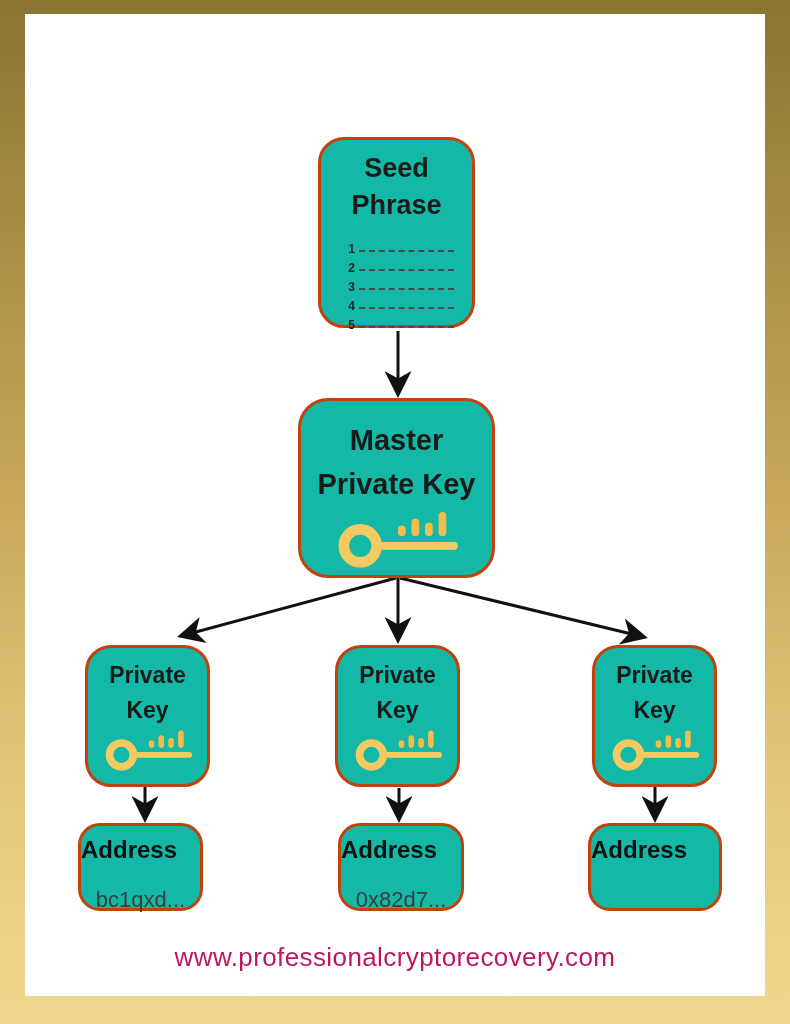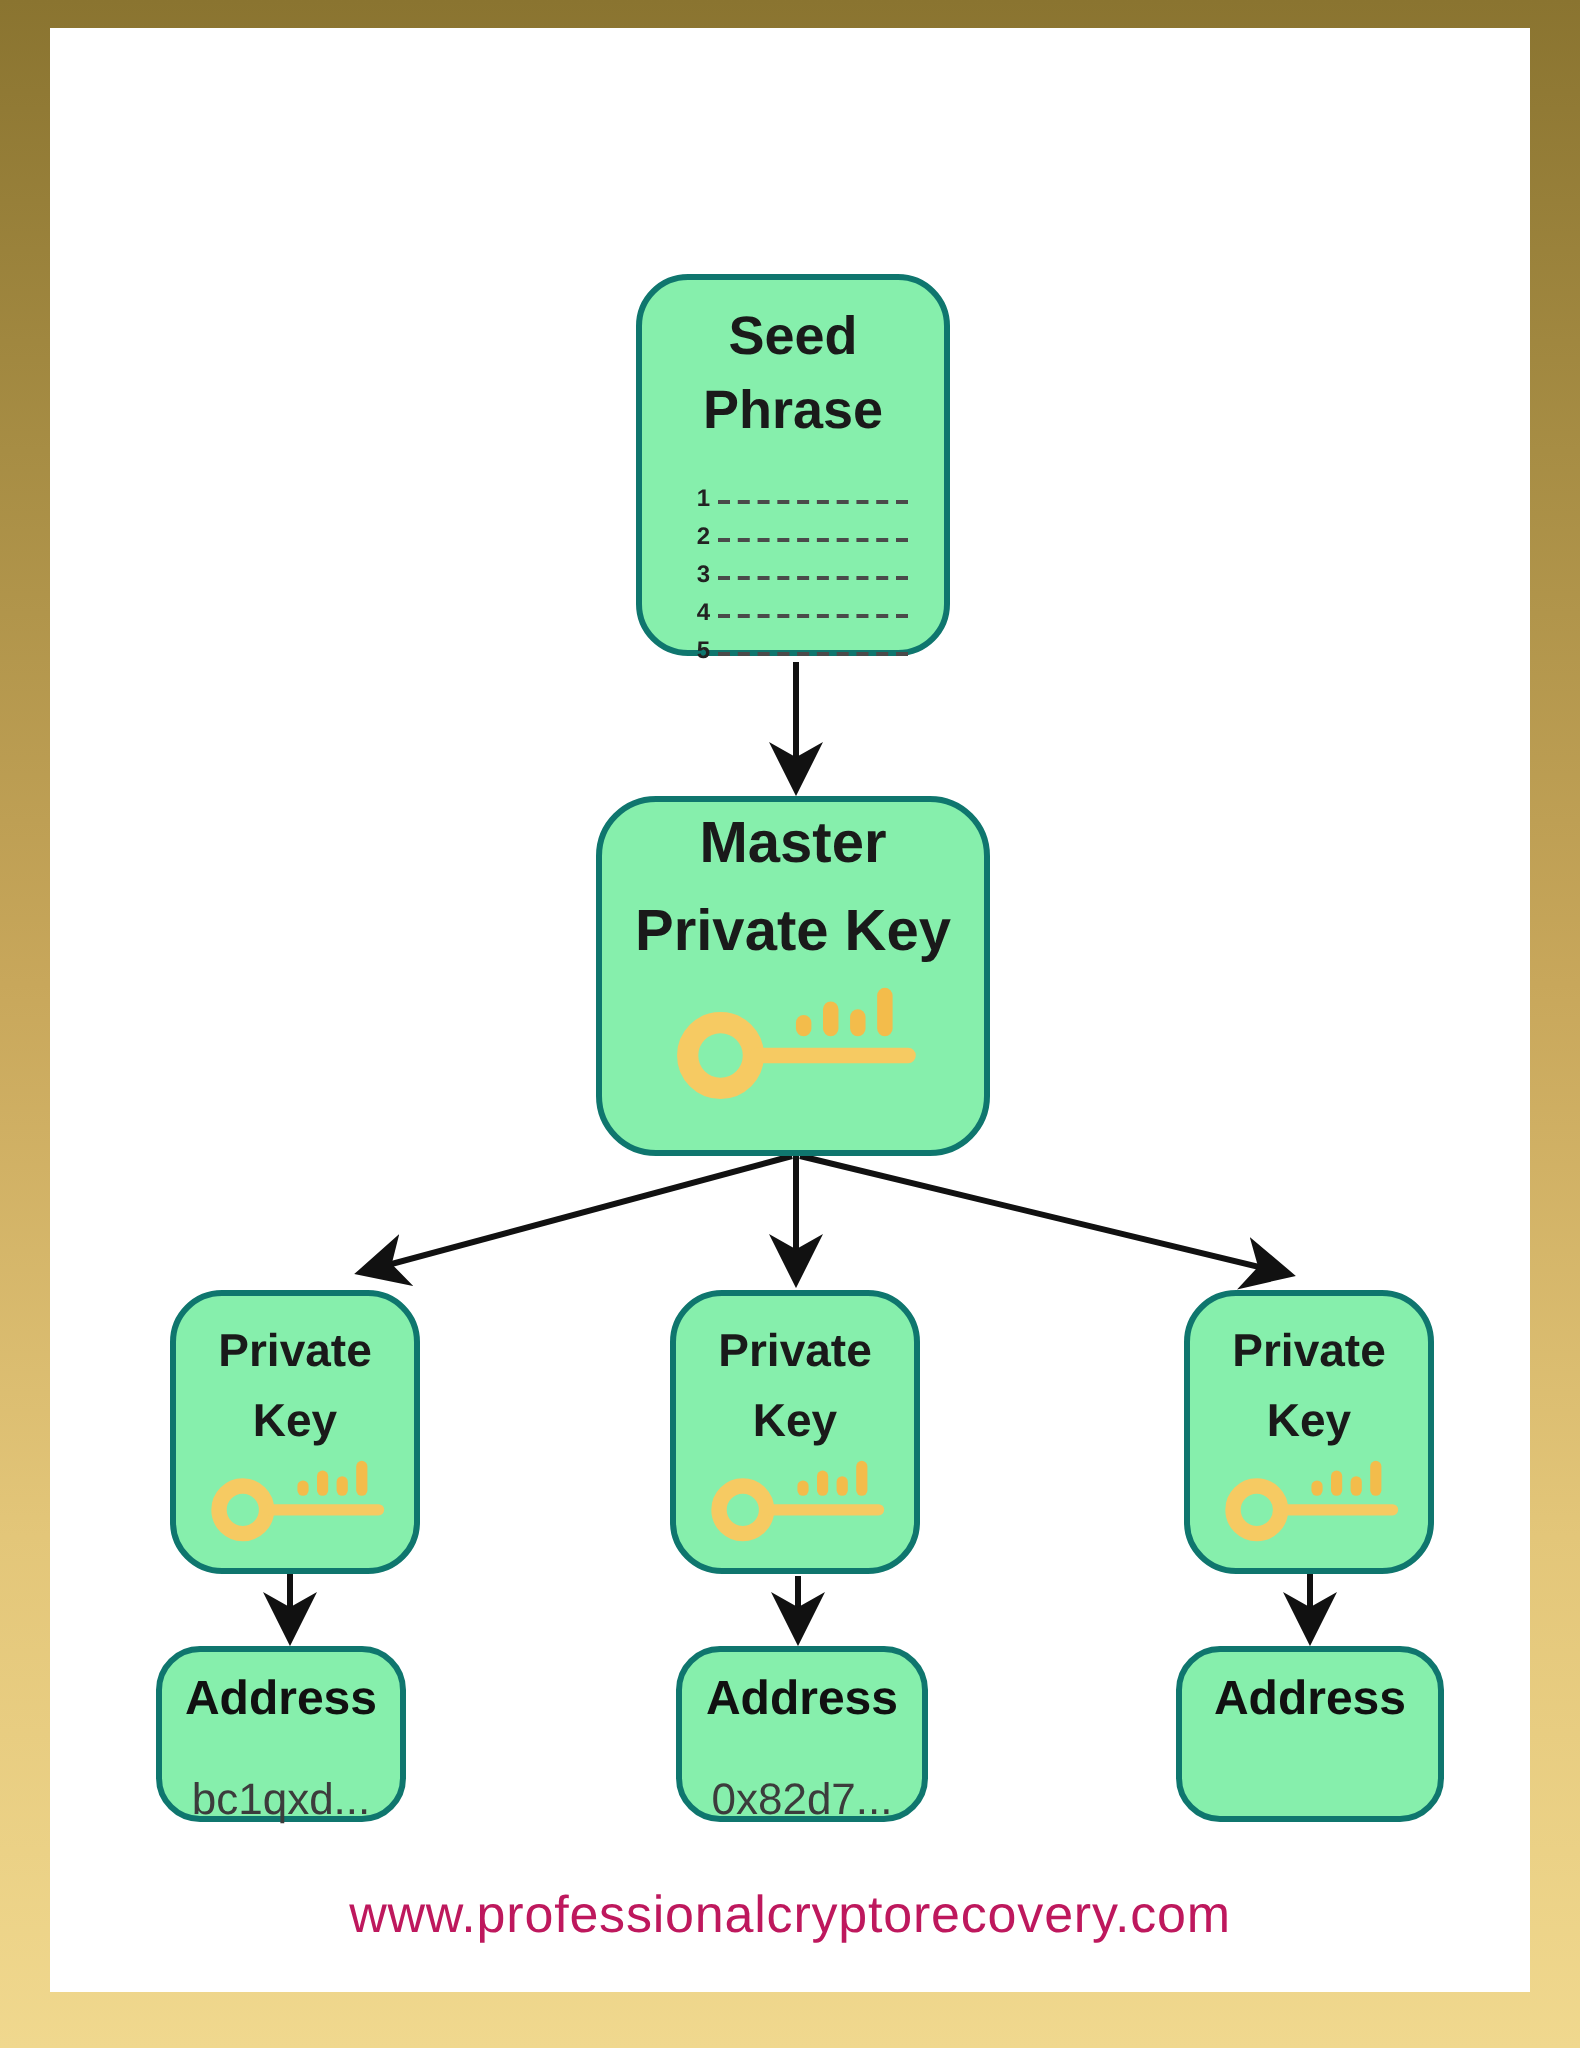--- a/index.html
+++ b/index.html
@@ -16,48 +16,48 @@
     background: #ffffff;
   }
   .title {
     position: absolute; top: 30px; left: 0; width: 100%;
     text-align: center;
     font-size: 37px; font-weight: bold; color: #1a1a1a;
     letter-spacing: 0.5px;
   }
   .box {
     position: absolute;
-    border: 3px solid #0f766e;
-    background: #86efac;
+    border: 3px solid #c2410c;
+    background: #14b8a6;
     box-sizing: border-box;
   }
   
   .seed-box { left: 293px; top: 123px; width: 157px; height: 191px; border-radius: 26px; }
   .seed-title { margin-top: 10px; text-align: center; font-size: 27px; font-weight: bold; line-height: 1.38; color: #1a1a1a; }
   .seed-list { margin-top: 12px; padding-left: 24px; }
   .seed-row { display: flex; align-items: flex-end; height: 19px; }
   .seed-num { font-size: 12px; font-weight: bold; color: #222; width: 10px; text-align: right; }
   .seed-dash { width: 95px; border-bottom: 2px dashed #4a4a4a; margin: 0 0 4px 4px; }
   
   .master-box { left: 273px; top: 384px; width: 197px; height: 180px; border-radius: 30px; }
-  .master-label { margin-top: 0; text-align: center; font-size: 29px; font-weight: bold; line-height: 1.5; color: #1a1a1a; }
+  .master-label { margin-top: 18px; text-align: center; font-size: 29px; font-weight: bold; line-height: 1.5; color: #1a1a1a; }
   .key-icon-large { display: block; margin: 4px auto 0; }
   
   .pk-box { top: 631px; width: 125px; height: 142px; border-radius: 26px; }
   .pk-left  { left: 60px; }
   .pk-mid   { left: 310px; }
   .pk-right { left: 567px; }
   .pk-label { margin-top: 10px; text-align: center; font-size: 23px; font-weight: bold; line-height: 1.5; color: #1a1a1a; }
   .key-icon-small { display: block; margin: 2px auto 0; }
   
   .addr-box { top: 809px; width: 125px; height: 88px; border-radius: 22px; }
   .addr-left  { left: 53px; }
   .addr-mid   { left: 313px; width: 126px; }
   .addr-right { left: 563px; width: 134px; }
-  .addr-label { margin-top: 10px; text-align: center; font-size: 24px; font-weight: bold; color: #111; }
+  .addr-label { margin-top: 10px; font-size: 24px; font-weight: bold; color: #111; }
   .addr-value { margin-top: 23px; text-align: center; font-size: 22px; color: #3c3c3c; }
   .footer {
     position: absolute; top: 928px; left: 0; width: 100%;
     text-align: center; font-size: 26px; color: #be185d;
     letter-spacing: 0.4px;
   }
   .connectors { position: absolute; left: 0; top: 0; pointer-events: none; }
 </style>
 </head>
 <body>

